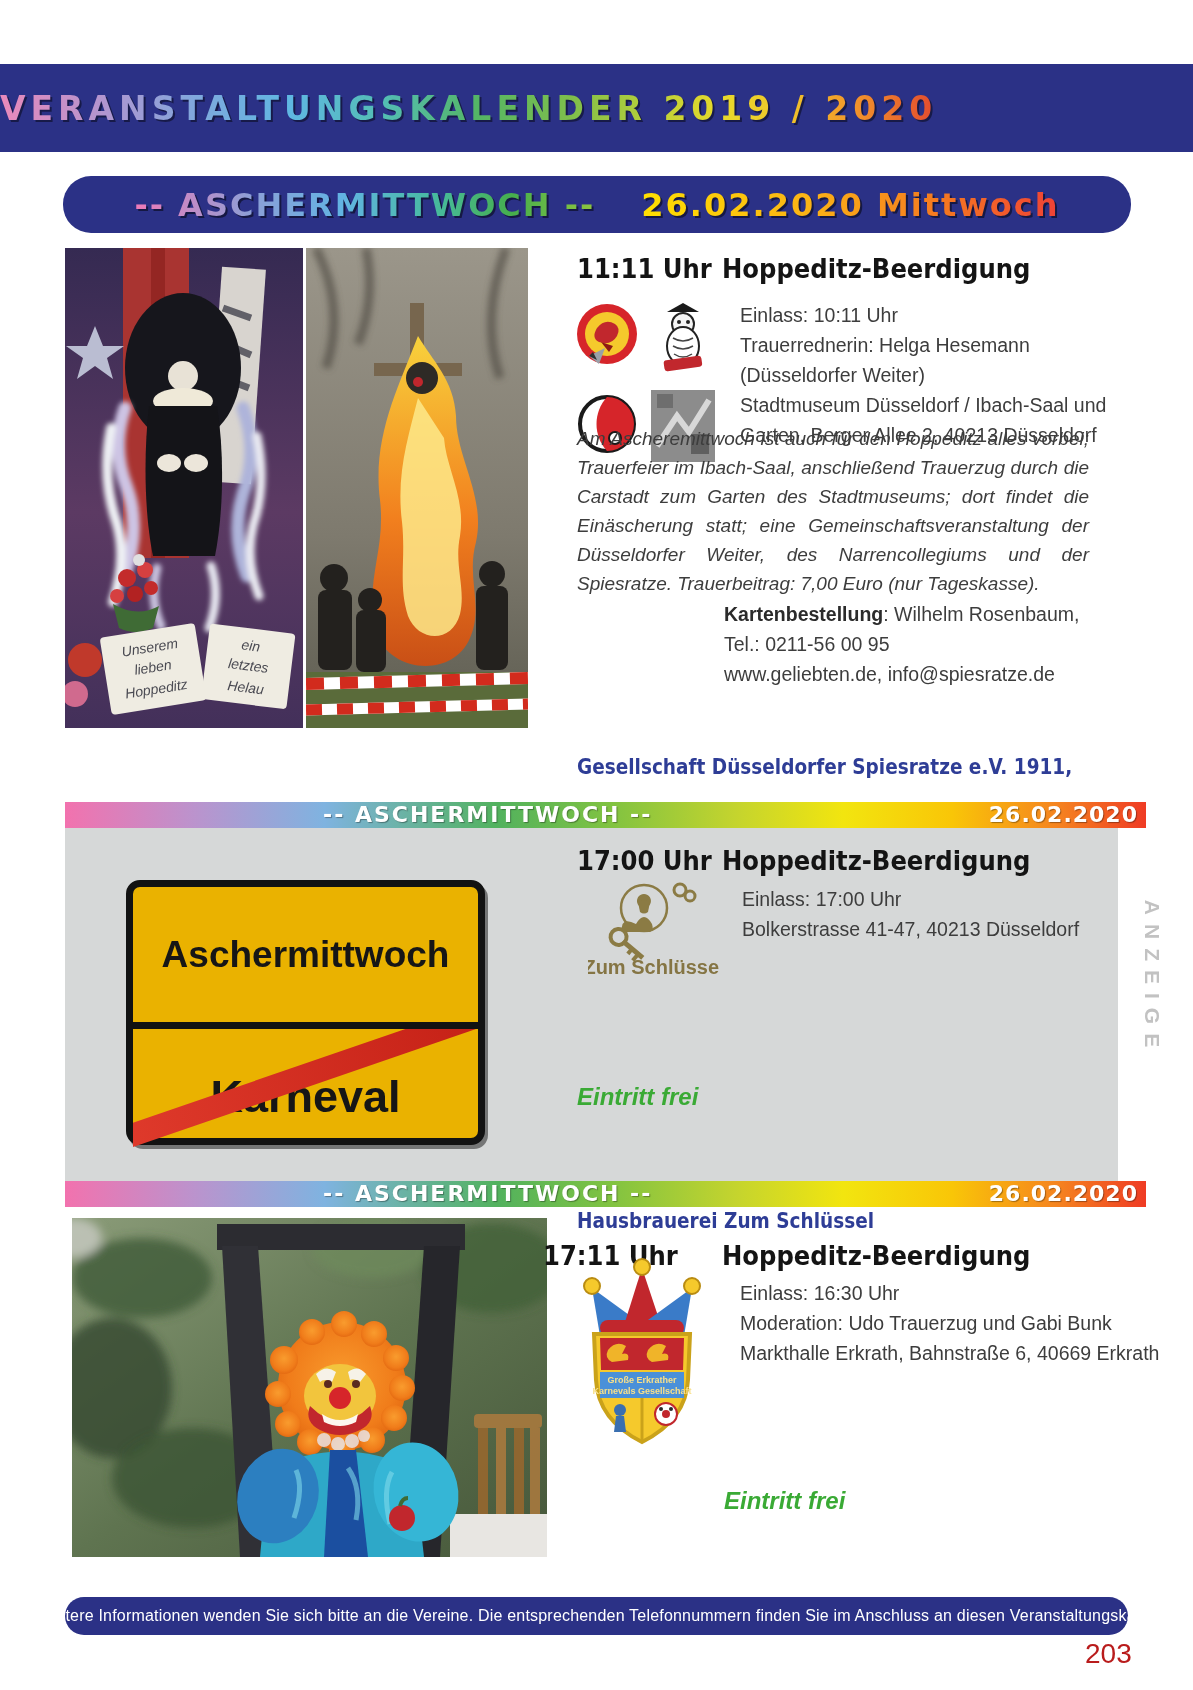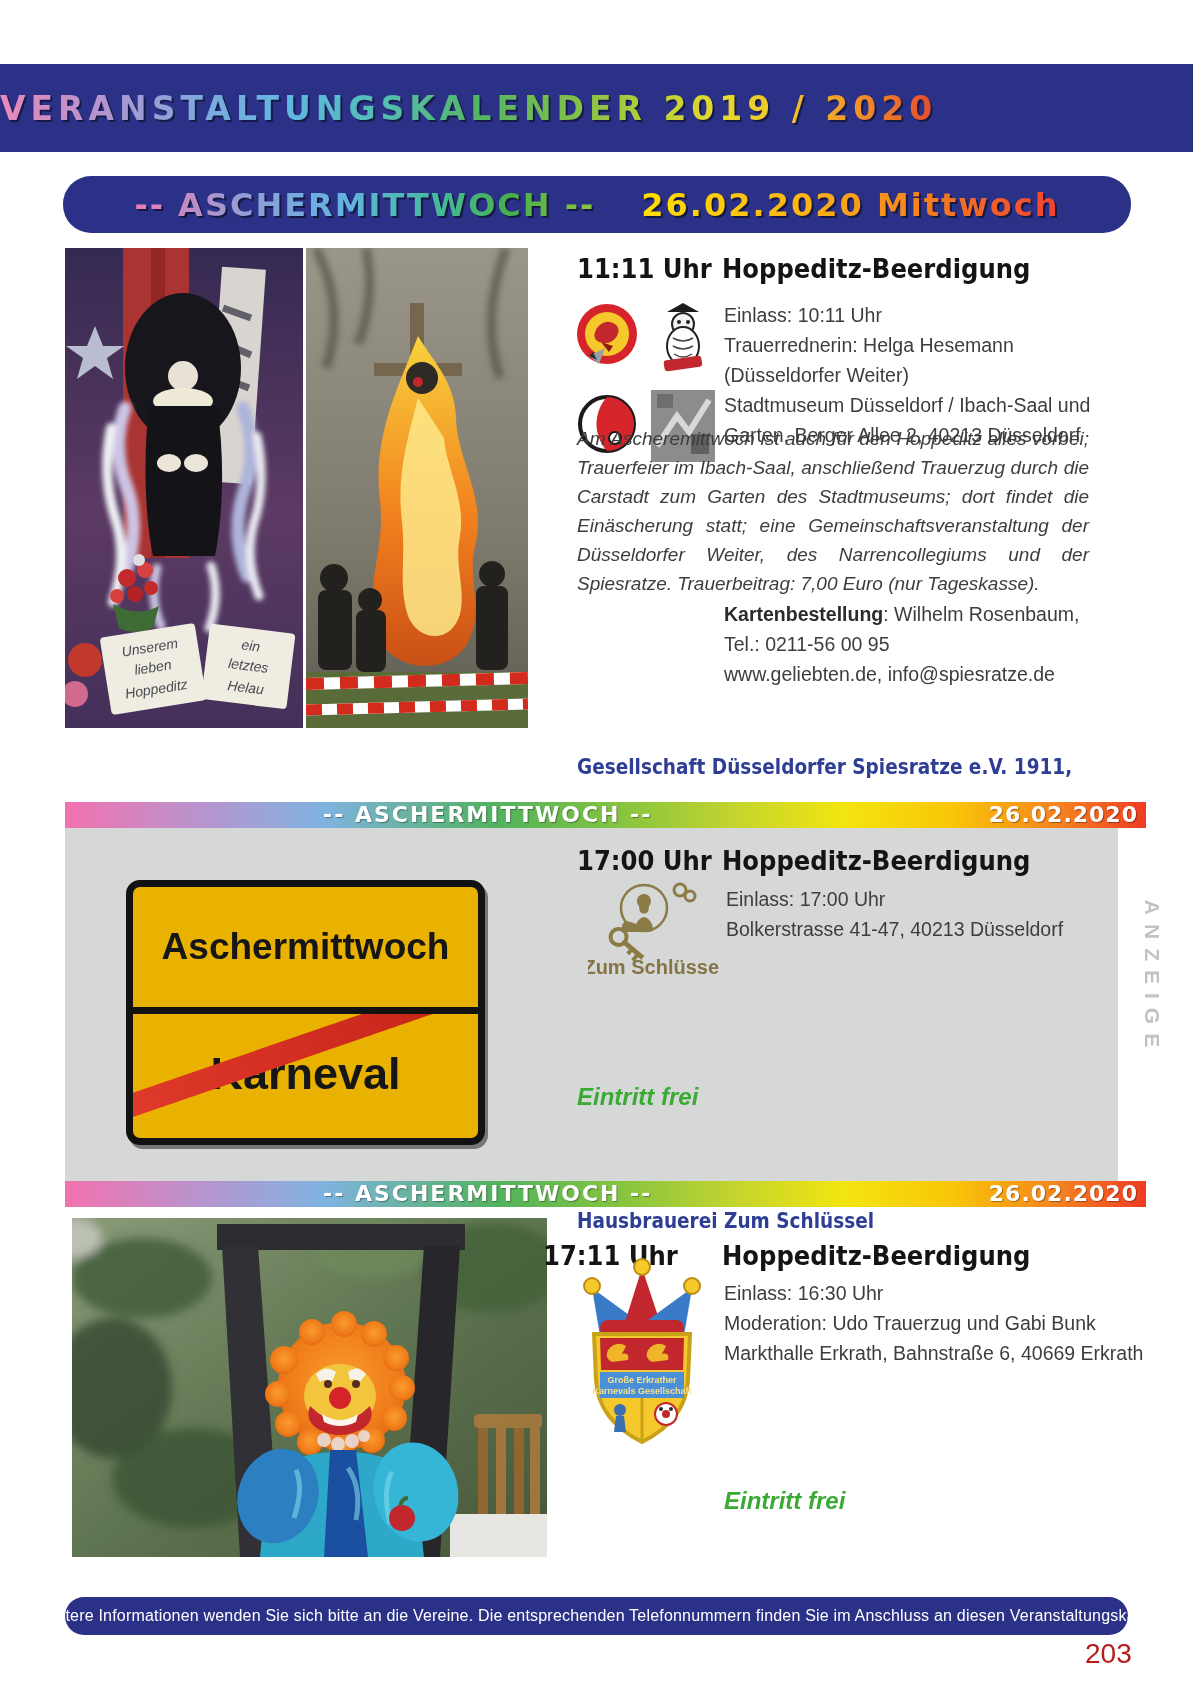--- a/index.html
+++ b/index.html
@@ -39,21 +39,21 @@
 
   
   #gray-panel{left:65px;top:828px;width:1053px;height:353px;background:#d6d8d8;}
   #anzeige{left:1152px;top:978px;transform:translate(-50%,-50%) rotate(90deg);
            font-family:"Liberation Sans",sans-serif;font-weight:bold;font-size:21px;
            letter-spacing:9px;color:#c2c2c2;white-space:nowrap;}
 
   
   .event-time,.event-title{font-family:"DejaVu Sans",sans-serif;font-weight:bold;font-size:27px;color:#141414;
            transform:scaleX(.9);transform-origin:left top;white-space:nowrap;}
-  .detail-lines div{font-size:19.5px;color:#3d3d3d;line-height:30px;white-space:nowrap;}
+  .detail-lines div{font-size:19.5px;color:#3d3d3d;line-height:30px;white-space:nowrap;margin-left:16px;}
   .desc{font-size:19px;font-style:italic;color:#3d3d3d;line-height:29px;text-align:justify;}
   .tickets div{font-size:19.5px;color:#3d3d3d;line-height:30px;white-space:nowrap;}
   .tickets b{color:#2b2b2b;}
   .admission{font-family:"Liberation Sans",sans-serif;font-weight:bold;font-style:italic;
              font-size:24px;color:#3aaa35;white-space:nowrap;}
   .org{font-family:"DejaVu Sans",sans-serif;font-weight:bold;font-size:21px;color:#2e3d96;
        line-height:31px;transform:scaleX(.88);transform-origin:left top;white-space:pre;}
 
   
   #photo-funeral{left:65px;top:248px;} #photo-burning{left:306px;top:248px;}
@@ -69,21 +69,21 @@
   #logo-schluessel{left:588px;top:878px;}
   #e2-details{left:726px;top:884px;}
   #e2-desc{left:577px;top:982px;width:512px;}
   #e2-admission{left:577px;top:1083px;}
   #e2-org{left:577px;top:1144px;}
 
   
   #road-sign{left:126px;top:880px;width:359px;height:265px;background:#eab200;
              border:7px solid #121212;border-radius:14px;box-sizing:border-box;
              box-shadow:3px 4px 0 rgba(0,0,0,.45);}
-  .sign-cell{position:relative;width:100%;height:120px;display:flex;align-items:center;justify-content:center;overflow:hidden;}
+  .sign-cell{position:relative;width:100%;height:135px;display:flex;align-items:center;justify-content:center;overflow:hidden;}
   #sign-divider{width:100%;height:7px;background:#121212;}
   #sign-top-label{font-family:"Liberation Sans",sans-serif;font-weight:bold;font-size:37px;color:#161616;}
   #sign-bottom-label{font-family:"Liberation Sans",sans-serif;font-weight:bold;font-size:45px;color:#161616;}
   #sign-stripe{position:absolute;left:-20px;bottom:10px;width:440px;height:23px;
                background:linear-gradient(90deg,#e03b2c,#c21e14);transform:rotate(-19deg);
                transform-origin:left bottom;}
 
   
   #photo-clown{left:72px;top:1218px;}
   #e3-time{left:543px;top:1240px;} #e3-title{left:722px;top:1240px;}

